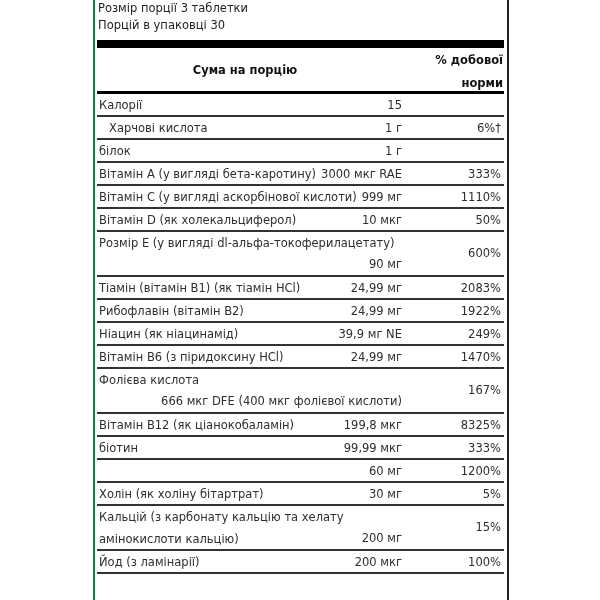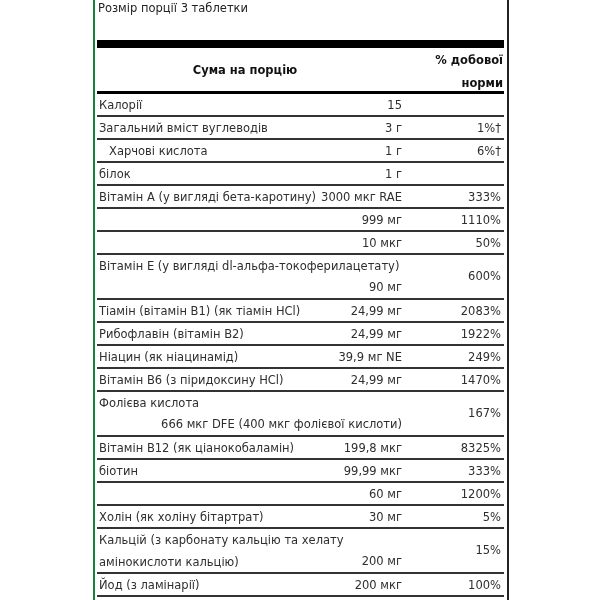--- a/index.html
+++ b/index.html
@@ -26,63 +26,61 @@
   .amt.low { top:25px; }
   .dv { position:absolute; right:3px; top:4px; white-space:nowrap; }
   .dv.mid { top:14px; }
   .name2 { position:absolute; left:2px; top:26px; white-space:nowrap; }
 </style>
 </head>
 <body>
 
 <div class="panel">
   <div class="serving s1">Розмір порції 3 таблетки</div>
+  <div class="serving s2">Порцій в упаковці 30</div>
   <div class="blackbar"></div>
 
   <div class="hdr-title">Сума на порцію</div>
   <div class="hdr-dv1">% добової</div>
   <div class="hdr-dv2">норми</div>
   <div class="thick"></div>
 
   <div class="rows">
     <div class="row h1">
       <span class="name">Калорії</span>
       <span class="amt">15</span>
       <span class="dv"></span>
-    </div>
-    <div class="row h1">
-      <span class="name">Загальний вміст вуглеводів</span>
-      <span class="amt">3 г</span>
-      <span class="dv">1%†</span>
     </div>
     <div class="row h1">
       <span class="name indent">Харчові кислота</span>
       <span class="amt">1 г</span>
       <span class="dv">6%†</span>
     </div>
     <div class="row h1">
       <span class="name">білок</span>
       <span class="amt">1 г</span>
       <span class="dv"></span>
     </div>
     <div class="row h1">
       <span class="name">Вітамін A (у вигляді бета-каротину)</span>
       <span class="amt">3000 мкг RAE</span>
       <span class="dv">333%</span>
     </div>
     <div class="row h1">
+      <span class="name">Вітамін C (у вигляді аскорбінової кислоти)</span>
       <span class="amt">999 мг</span>
       <span class="dv">1110%</span>
     </div>
     <div class="row h1">
+      <span class="name">Вітамін D (як холекальциферол)</span>
       <span class="amt">10 мкг</span>
       <span class="dv">50%</span>
     </div>
     <div class="row h2">
-      <span class="name">Вітамін E (у вигляді dl-альфа-токоферилацетату)</span>
+      <span class="name">Розмір E (у вигляді dl-альфа-токоферилацетату)</span>
       <span class="amt low">90 мг</span>
       <span class="dv mid">600%</span>
     </div>
     <div class="row h1">
       <span class="name">Тіамін (вітамін B1) (як тіамін HCl)</span>
       <span class="amt">24,99 мг</span>
       <span class="dv">2083%</span>
     </div>
     <div class="row h1">
       <span class="name">Рибофлавін (вітамін B2)</span>

